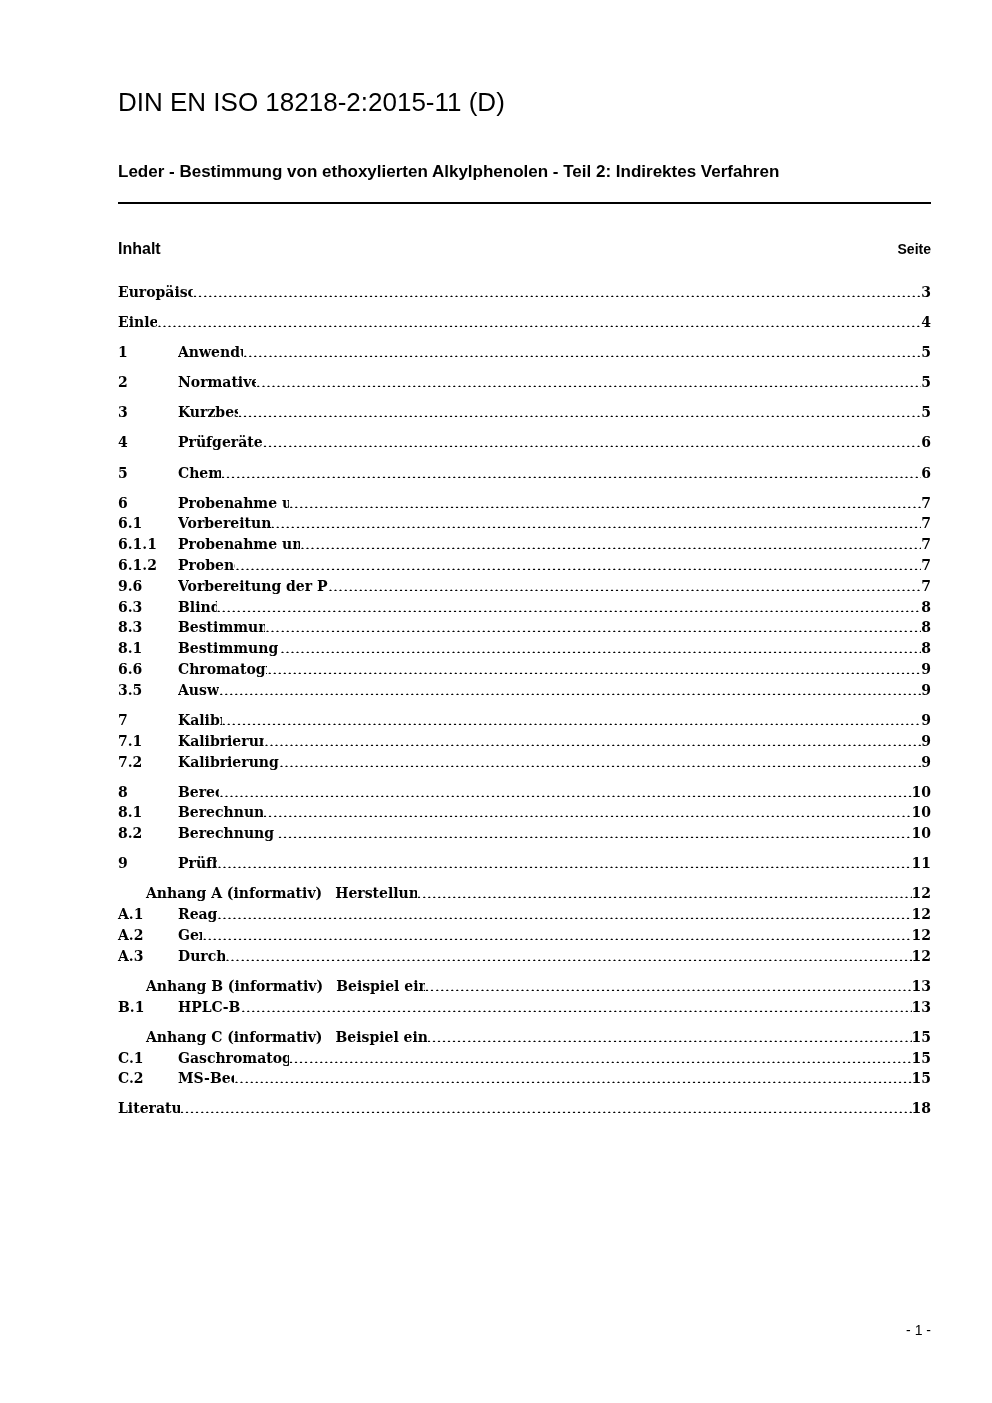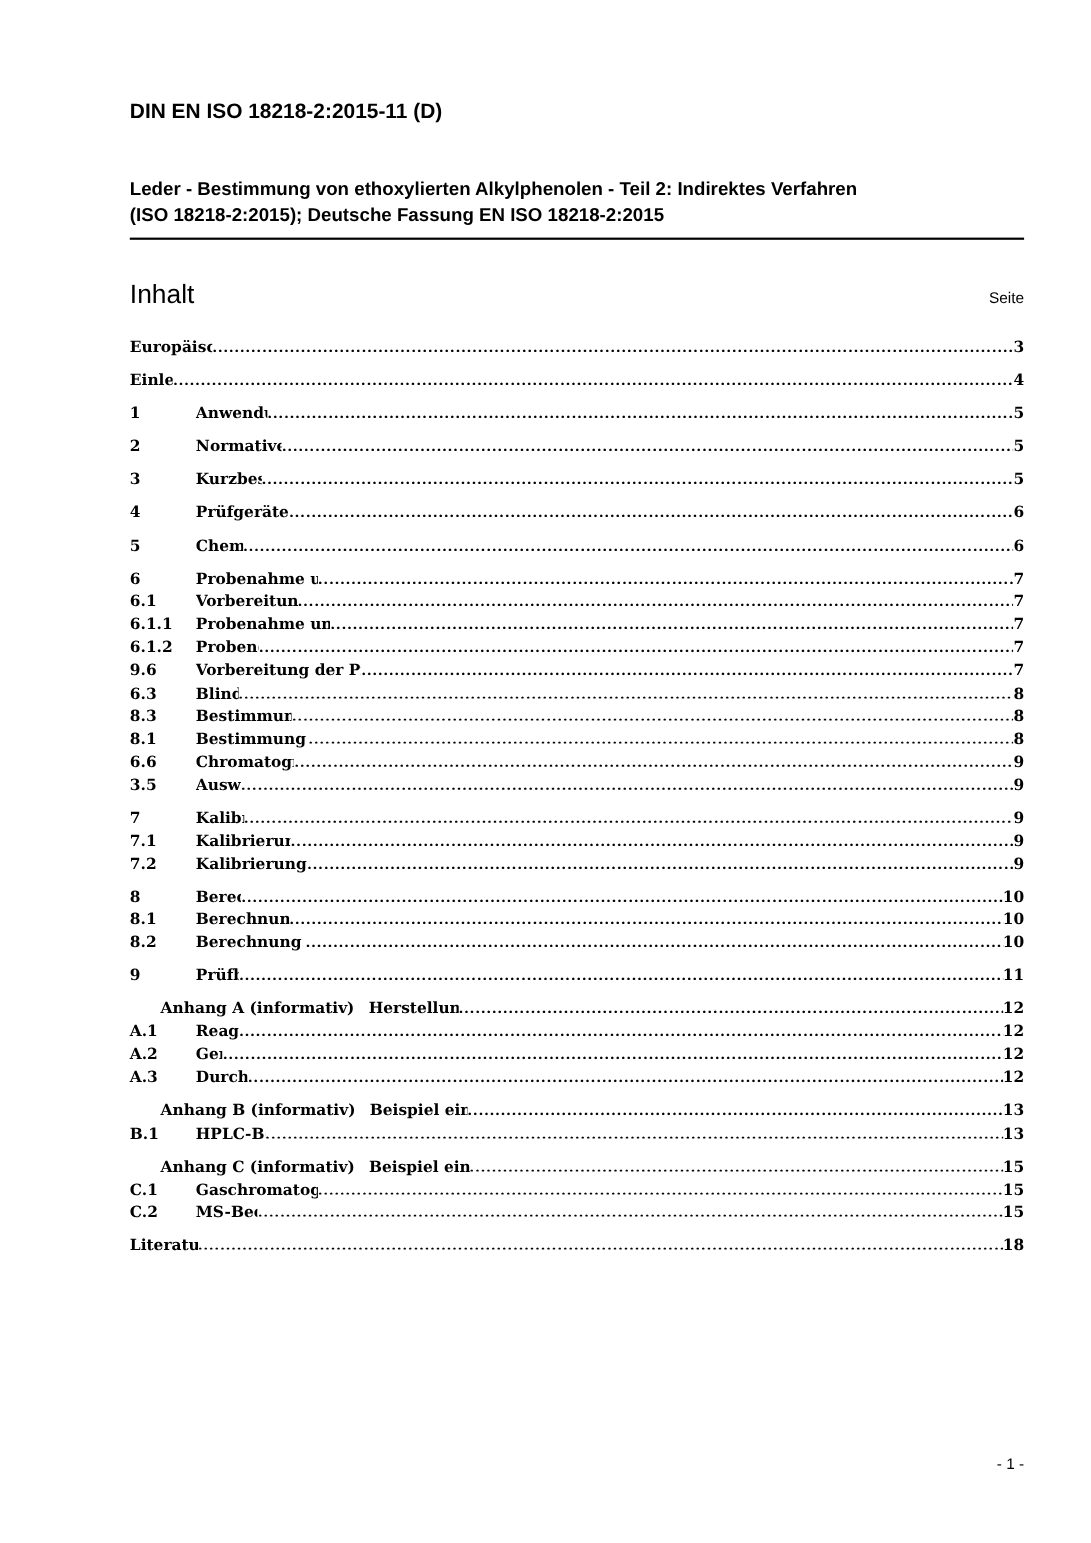--- a/index.html
+++ b/index.html
@@ -22,54 +22,54 @@
     inset: 0;
     background: #ffffff;
   }
 
   .content {
     padding: 88px 61px 0 118px; 
   }
 
   
   .doc-number {
-    font-size: 19px;
-    font-weight: bold;
+    font-size: 26px;
+    font-weight: normal;
     line-height: 28px;
     letter-spacing: 0px;
   }
 
   .doc-title-block {
     margin-top: 44px;
-    padding-bottom: 8px;
+    padding-bottom: 18px;
     border-bottom: 2px solid #000000;
   }
 
   .doc-title-line {
     font-size: 17px;
     font-weight: bold;
     line-height: 24px;
   }
 
   
   .toc-header {
     margin-top: 36px;
     display: flex;
     justify-content: space-between;
     align-items: baseline;
   }
 
   .toc-heading {
-    font-size: 24px;
-    font-weight: normal;
+    font-size: 16px;
+    font-weight: bold;
   }
 
   .toc-page-label {
     font-size: 14px;
-    font-weight: normal;
+    font-weight: bold;
   }
 
   
   .toc-list {
     margin-top: 24px;
     font-family: "DejaVu Serif", serif;
     font-size: 14px;
     font-weight: bold;
   }
 
@@ -132,21 +132,20 @@
 </head>
 <body>
 
 <div class="page">
   <div class="content">
 
     <div class="doc-number">DIN EN ISO 18218-2:2015-11 (D)</div>
 
     <div class="doc-title-block">
       <div class="doc-title-line">Leder - Bestimmung von ethoxylierten Alkylphenolen - Teil 2: Indirektes Verfahren</div>
-      <div class="doc-title-line">(ISO 18218-2:2015); Deutsche Fassung EN ISO 18218-2:2015</div>
     </div>
 
     <div class="toc-header">
       <span class="toc-heading">Inhalt</span>
       <span class="toc-page-label">Seite</span>
     </div>
 
     <div class="toc-list" id="toc-list">
         <div class="toc-row level1">
           <span class="toc-title">Europäisches Vorwort</span>

